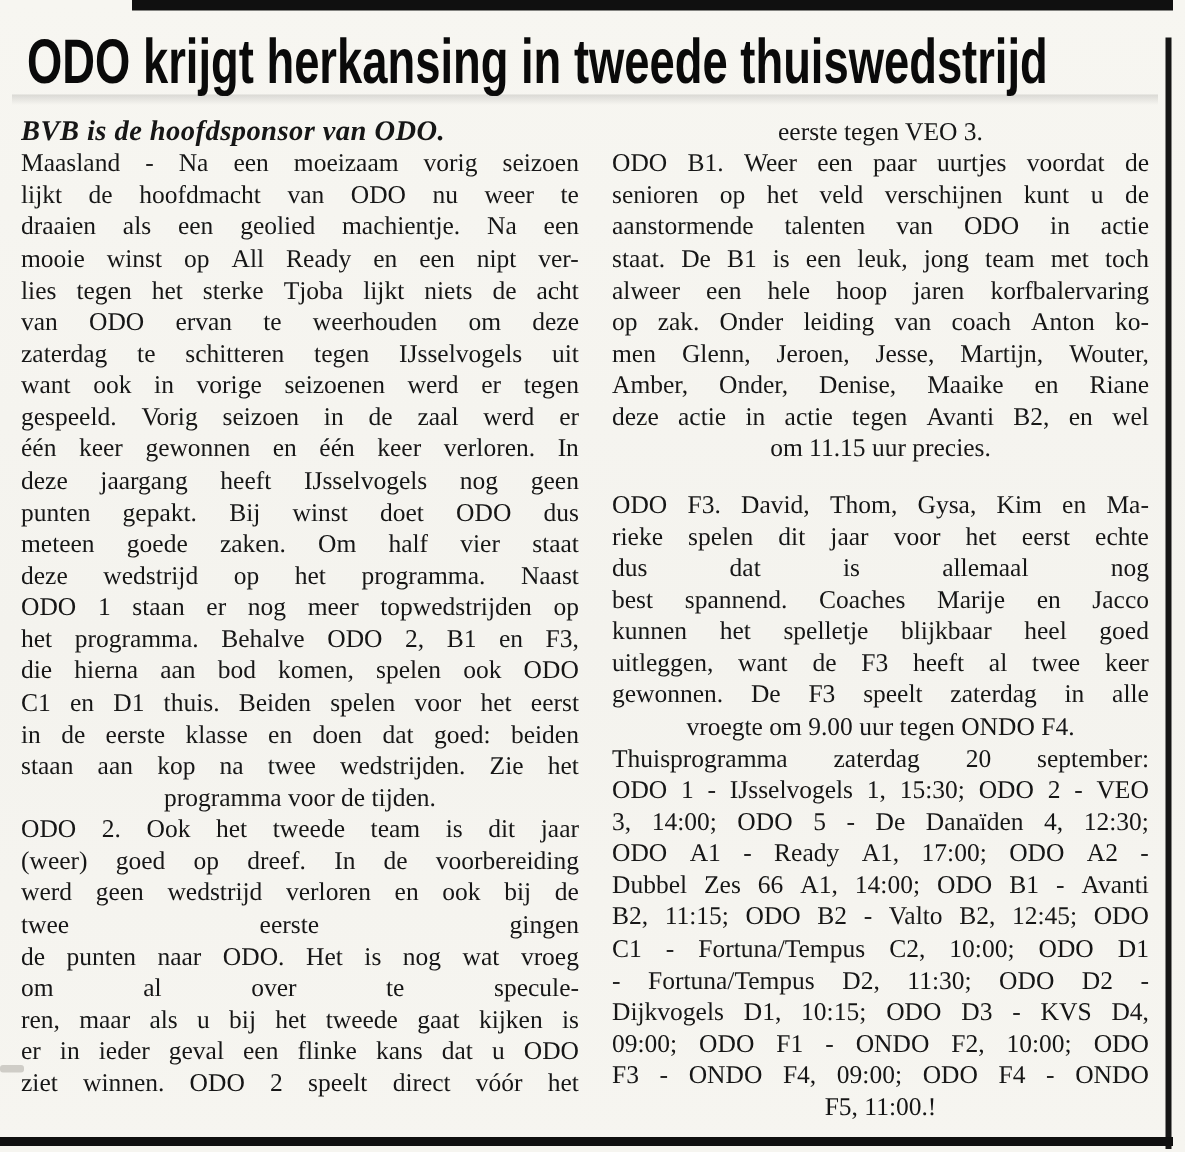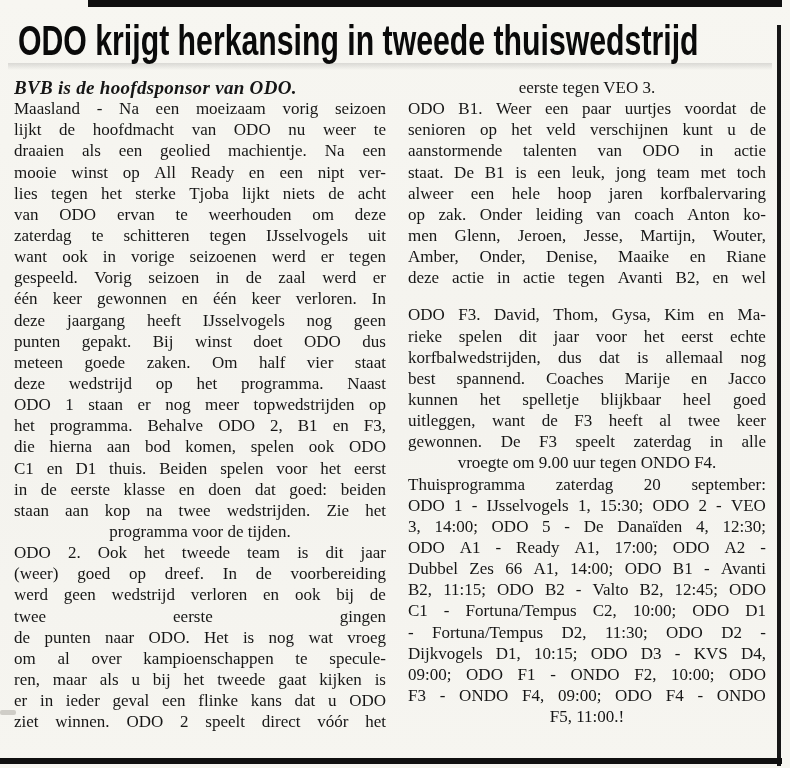--- a/index.html
+++ b/index.html
@@ -317,21 +317,20 @@
         <span>Het</span>
         <span>is</span>
         <span>nog</span>
         <span>wat</span>
         <span>vroeg</span>
       </div>
       <div class="line j">
         <span>om</span>
         <span>al</span>
         <span>over</span>
-        <span>kampioenschappen</span>
         <span>te</span>
         <span>specule-</span>
       </div>
       <div class="line j">
         <span>ren,</span>
         <span>maar</span>
         <span>als</span>
         <span>u</span>
         <span>bij</span>
         <span>het</span>
@@ -443,20 +442,21 @@
         <span>deze</span>
         <span>actie</span>
         <span>in</span>
         <span>actie</span>
         <span>tegen</span>
         <span>Avanti</span>
         <span>B2,</span>
         <span>en</span>
         <span>wel</span>
       </div>
+      <div class="line l">om 11.15 uur precies.</div>
       <div class="line j gap">
         <span>ODO</span>
         <span>F3.</span>
         <span>David,</span>
         <span>Thom,</span>
         <span>Gysa,</span>
         <span>Kim</span>
         <span>en</span>
         <span>Ma-</span>
       </div>
@@ -464,21 +464,20 @@
         <span>rieke</span>
         <span>spelen</span>
         <span>dit</span>
         <span>jaar</span>
         <span>voor</span>
         <span>het</span>
         <span>eerst</span>
         <span>echte</span>
       </div>
       <div class="line j">
-        <span>korfbalwedstrijden,</span>
         <span>dus</span>
         <span>dat</span>
         <span>is</span>
         <span>allemaal</span>
         <span>nog</span>
       </div>
       <div class="line j">
         <span>best</span>
         <span>spannend.</span>
         <span>Coaches</span>

